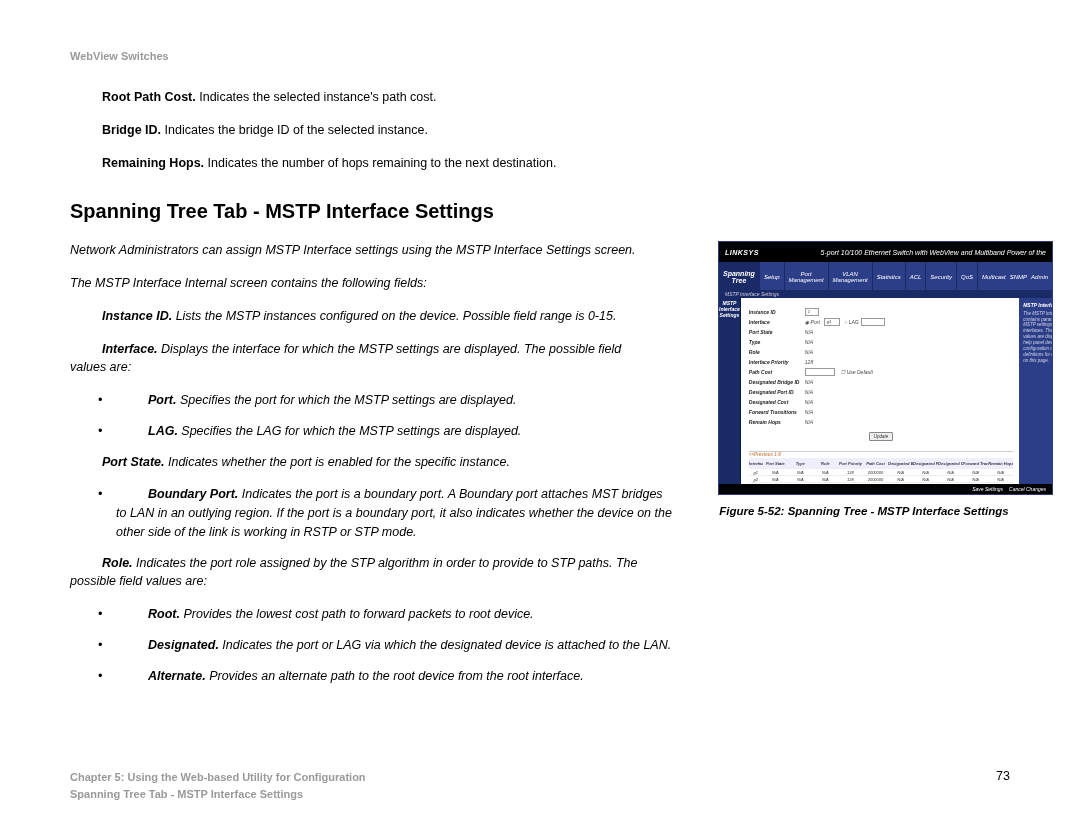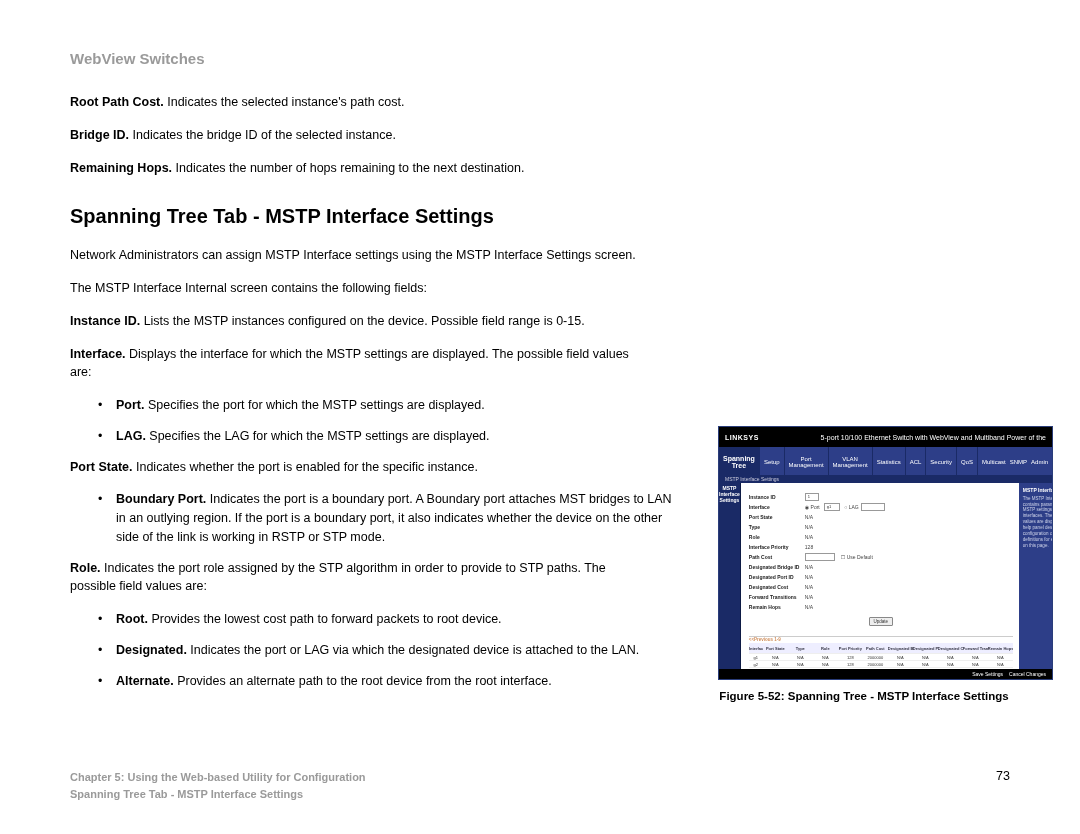--- a/index.html
+++ b/index.html
@@ -14,50 +14,52 @@
     overflow: hidden;
   }
   .page {
     position: relative;
     width: 1080px;
     height: 834px;
     box-sizing: border-box;
     padding: 50px 70px 0 70px;
   }
   .header-small {
-    font-size: 15px;
+    font-size: 11px;
     font-weight: bold;
     color: #9a9a9a;
     margin-bottom: 26px;
   }
   .body-text {
     font-size: 12.5px;
     line-height: 1.5;
     margin: 0 0 14px 0;
     max-width: 900px;
   }
   .body-text-narrow {
     font-size: 12.5px;
     line-height: 1.5;
     margin: 0 0 14px 0;
     max-width: 575px;
   }
   .term {
     font-weight: bold;
+    margin-left: 32px;
   }
   h2.section-title {
     font-size: 20px;
     font-weight: bold;
     margin: 28px 0 18px 0;
   }
   .two-col {
     display: flex;
     flex-direction: row;
     gap: 16px;
-    align-items: flex-end;
+    align-items: flex-start;
+    font-style: italic;
   }
   .left-col {
     flex: 1;
     min-width: 0;
   }
   .right-col {
     width: 292px;
     flex-shrink: 0;
   }
   ul.bullets {

